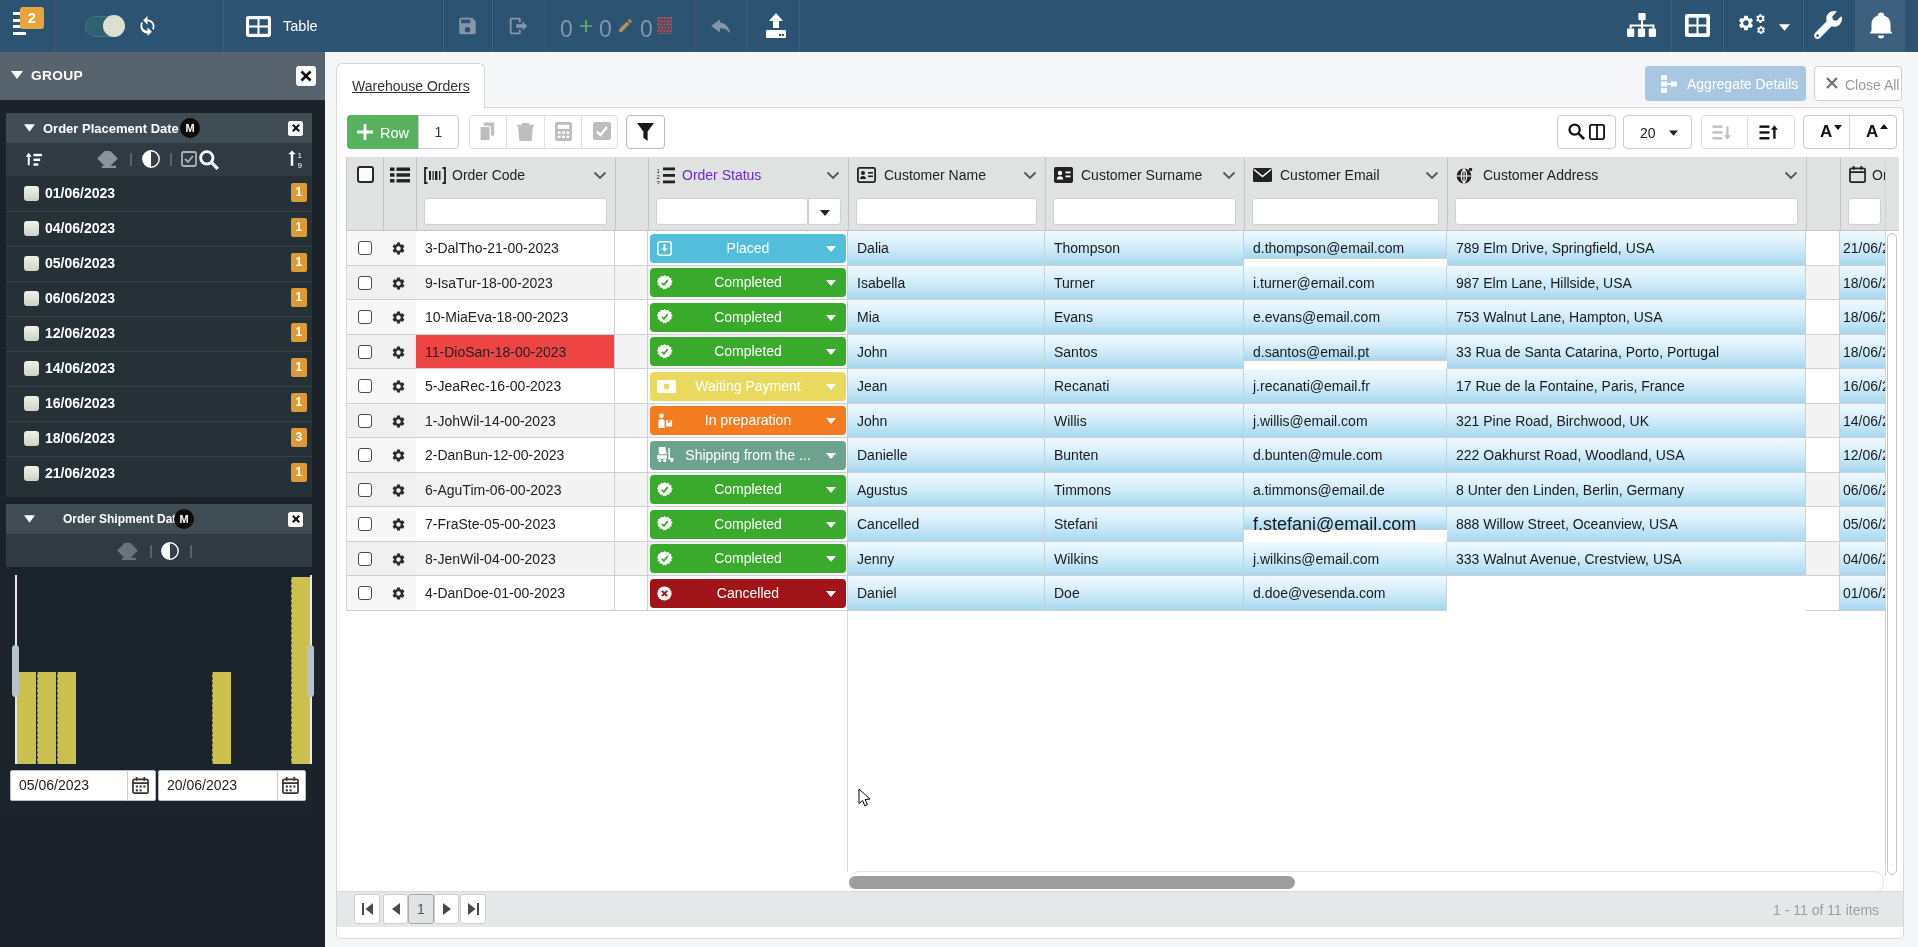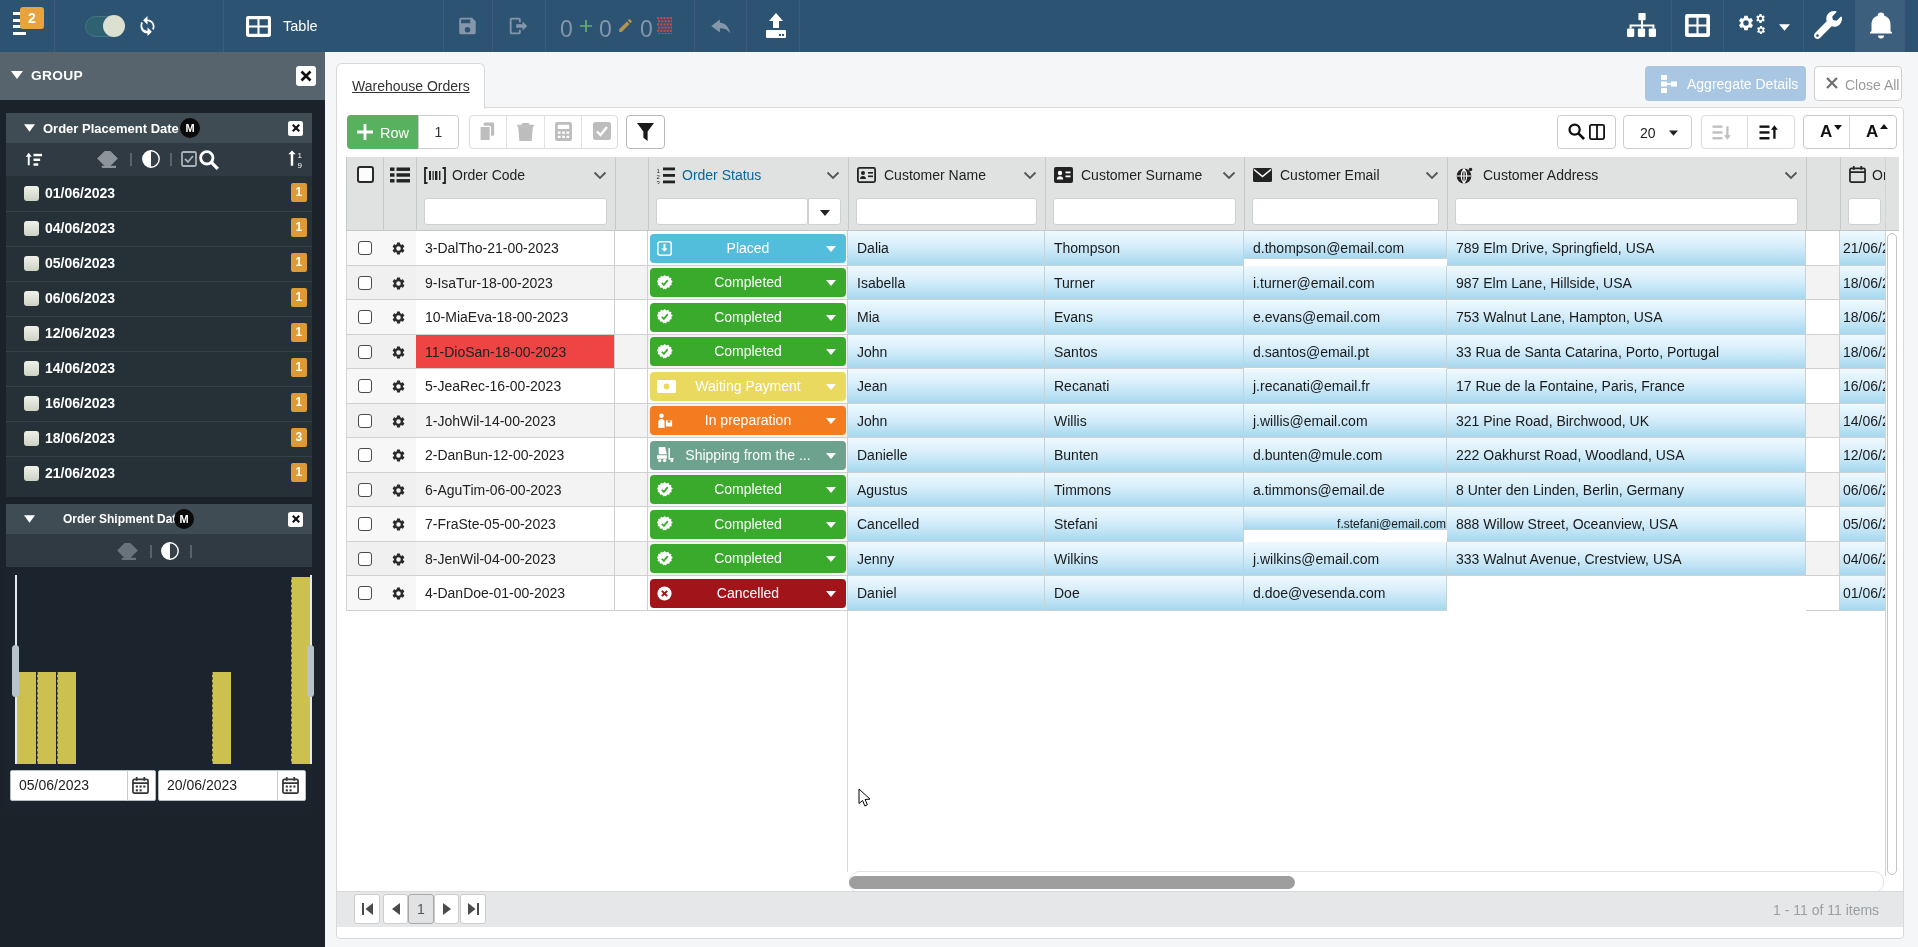--- a/index.html
+++ b/index.html
@@ -412,21 +412,21 @@
         <rect x="7" y="1.5" width="12" height="2.8"></rect>
         <rect x="7" y="8" width="12" height="2.8"></rect>
         <rect x="7" y="14.5" width="12" height="2.8"></rect>
       </g>
       <g fill="#222" font-size="6" font-family="Liberation Sans">
         <text x="0.5" y="6.5">1</text>
         <text x="0.5" y="13">2</text>
         <text x="0.5" y="19">3</text>
       </g>
     </svg>
-<div class="abs txt" style="left:682px;top:167px;font-size:14px;color:#0369a1;font-weight:400;">Order Status</div>
+<div class="abs txt" style="left:682px;top:167px;font-size:14px;color:#6d28d9;font-weight:400;">Order Status</div>
 <svg class="abs" style="left:826px;top:171px;" width="14" height="9" viewBox="0 0 14 9">
       <path fill="none" stroke="#555" stroke-width="1.8" d="M1.5 1.5 7 7l5.5-5.5"></path>
     </svg>
 <svg class="abs" style="left:857px;top:167px;" width="19" height="16" viewBox="0 0 19 16">
       <rect x="0.9" y="0.9" width="17.2" height="14.2" rx="1.5" fill="none" stroke="#222" stroke-width="1.8"></rect>
       <circle cx="6" cy="6" r="2" fill="#222"></circle>
       <path fill="#222" d="M3 12c0-2 1.4-3 3-3s3 1 3 3z"></path>
       <rect x="11" y="5" width="5" height="1.6" fill="#222"></rect>
       <rect x="11" y="8.5" width="5" height="1.6" fill="#222"></rect>
     </svg>
@@ -567,21 +567,21 @@
 <div class="abs" style="left:650px;top:337.0px;width:196px;height:29px;background:#3aaa2d;border-radius:4px;color:#fff;font-size:14px;text-align:center;line-height:29px;">Completed</div>
 <svg class="abs" style="left:657px;top:343.5px;" width="15.5" height="15.5" viewBox="0 0 18 18">
       <path fill="#fff" d="M9 0l2 1.8L13.6.9l1 2.5 2.7.2-.5 2.6L19 7.9l-1.9 1.9.7 2.6-2.6.8-.4 2.6-2.7-.3L10.5 18 9 16.9 7.5 18l-1.6-2.5-2.7.3-.4-2.6-2.6-.8.7-2.6L-1 7.9l2.2-1.7-.5-2.6 2.7-.2 1-2.5L7 1.8z" transform="scale(0.94) translate(0.5,0)"></path>
       <path fill="none" stroke="#3aaa2d" stroke-width="2" d="M5.5 9l2.5 2.5L12.5 6"></path>
     </svg>
 <svg class="abs" style="left:826px;top:349.0px;" width="10" height="6" viewBox="0 0 12 7">
       <path fill="#fff" d="M0 0h12L6 7z"></path>
     </svg>
 <div class="abs" style="left:848px;top:334.5px;width:197px;height:34.5px;background:linear-gradient(to bottom,#eff9fe 0%,#d9effb 40%,#bce2f4 75%,#a7d7ee 100%);border-bottom:1px solid #cdd1d1;border-right:1px solid #c3d3da;color:#1a1a1a;font-size:14px;line-height:34.5px;padding-left:9px;white-space:nowrap;">John</div>
 <div class="abs" style="left:1045px;top:334.5px;width:199px;height:34.5px;background:linear-gradient(to bottom,#eff9fe 0%,#d9effb 40%,#bce2f4 75%,#a7d7ee 100%);border-bottom:1px solid #cdd1d1;border-right:1px solid #c3d3da;color:#1a1a1a;font-size:14px;line-height:34.5px;padding-left:9px;white-space:nowrap;">Santos</div>
-<div class="abs" style="left:1244px;top:334.5px;width:203px;height:33px;background:linear-gradient(to bottom,#eff9fe 0%,#d9effb 40%,#bce2f4 75%,#a7d7ee 100%);border-bottom:1px solid #cdd1d1;border-right:1px solid #c3d3da;color:#1a1a1a;font-size:14px;line-height:34.5px;padding-left:9px;white-space:nowrap;">d.santos@email.pt</div>
+<div class="abs" style="left:1244px;top:334.5px;width:203px;height:26px;background:linear-gradient(to bottom,#eff9fe 0%,#d9effb 40%,#bce2f4 75%,#a7d7ee 100%);border-bottom:1px solid #cdd1d1;border-right:1px solid #c3d3da;color:#1a1a1a;font-size:14px;line-height:34.5px;padding-left:9px;white-space:nowrap;">d.santos@email.pt</div>
 <div class="abs" style="left:1447px;top:334.5px;width:359px;height:34.5px;background:linear-gradient(to bottom,#eff9fe 0%,#d9effb 40%,#bce2f4 75%,#a7d7ee 100%);border-bottom:1px solid #cdd1d1;border-right:1px solid #c3d3da;color:#1a1a1a;font-size:14px;line-height:34.5px;padding-left:9px;white-space:nowrap;">33 Rua de Santa Catarina, Porto, Portugal</div>
 <div class="abs" style="left:1806px;top:334.5px;width:34px;height:34.5px;background:#f3f3f3;border-bottom:1px solid #cdd1d1;border-right:1px solid #cdd1d1;"></div>
 <div class="abs" style="left:1840px;top:334.5px;width:45px;height:34.5px;overflow:hidden;background:linear-gradient(to bottom,#eff9fe 0%,#d9effb 40%,#bce2f4 75%,#a7d7ee 100%);border-bottom:1px solid #cdd1d1;">
       <div class="abs txt" style="left:3px;top:0;font-size:14px;color:#1a1a1a;line-height:34.5px;">18/06/2023</div>
     </div>
 <div class="abs" style="left:346px;top:369.0px;width:37px;height:34.5px;background:#f7f7f7;border-bottom:1px solid #cdd1d1;border-left:1px solid #d4d7d7;"></div>
 <div class="abs" style="left:358px;top:379.0px;width:14px;height:14px;background:#fff;border:1.5px solid #4a4a4a;border-radius:3px;"></div>
 <div class="abs" style="left:383px;top:369.0px;width:33px;height:34.5px;background:#f7f7f7;border-bottom:1px solid #cdd1d1;"></div>
 <svg class="abs" style="left:391px;top:379.0px;" width="15" height="15" viewBox="0 0 24 24">
       <path fill="#2b2b2b" d="M19.14 12.94c.04-.3.06-.61.06-.94 0-.32-.02-.64-.07-.94l2.03-1.58a.49.49 0 0 0 .12-.61l-1.92-3.32a.488.488 0 0 0-.59-.22l-2.39.96c-.5-.38-1.03-.7-1.62-.94l-.36-2.54a.484.484 0 0 0-.48-.41h-3.84c-.24 0-.43.17-.47.41l-.36 2.54c-.59.24-1.13.57-1.62.94l-2.39-.96c-.22-.08-.47 0-.59.22L2.74 8.87c-.12.21-.08.47.12.61l2.03 1.58c-.05.3-.09.63-.09.94s.02.64.07.94l-2.03 1.58a.49.49 0 0 0-.12.61l1.92 3.32c.12.22.37.29.59.22l2.39-.96c.5.38 1.03.7 1.62.94l.36 2.54c.05.24.24.41.48.41h3.84c.24 0 .44-.17.47-.41l.36-2.54c.59-.24 1.13-.56 1.62-.94l2.39.96c.22.08.47 0 .59-.22l1.92-3.32a.49.49 0 0 0-.12-.61l-2.01-1.58zM12 15.6A3.6 3.6 0 1 1 12 8.4a3.6 3.6 0 0 1 0 7.2z"></path>
@@ -696,21 +696,21 @@
 <div class="abs" style="left:650px;top:509.5px;width:196px;height:29px;background:#3aaa2d;border-radius:4px;color:#fff;font-size:14px;text-align:center;line-height:29px;">Completed</div>
 <svg class="abs" style="left:657px;top:516.0px;" width="15.5" height="15.5" viewBox="0 0 18 18">
       <path fill="#fff" d="M9 0l2 1.8L13.6.9l1 2.5 2.7.2-.5 2.6L19 7.9l-1.9 1.9.7 2.6-2.6.8-.4 2.6-2.7-.3L10.5 18 9 16.9 7.5 18l-1.6-2.5-2.7.3-.4-2.6-2.6-.8.7-2.6L-1 7.9l2.2-1.7-.5-2.6 2.7-.2 1-2.5L7 1.8z" transform="scale(0.94) translate(0.5,0)"></path>
       <path fill="none" stroke="#3aaa2d" stroke-width="2" d="M5.5 9l2.5 2.5L12.5 6"></path>
     </svg>
 <svg class="abs" style="left:826px;top:521.5px;" width="10" height="6" viewBox="0 0 12 7">
       <path fill="#fff" d="M0 0h12L6 7z"></path>
     </svg>
 <div class="abs" style="left:848px;top:507.0px;width:197px;height:34.5px;background:linear-gradient(to bottom,#eff9fe 0%,#d9effb 40%,#bce2f4 75%,#a7d7ee 100%);border-bottom:1px solid #cdd1d1;border-right:1px solid #c3d3da;color:#1a1a1a;font-size:14px;line-height:34.5px;padding-left:9px;white-space:nowrap;">Cancelled</div>
 <div class="abs" style="left:1045px;top:507.0px;width:199px;height:34.5px;background:linear-gradient(to bottom,#eff9fe 0%,#d9effb 40%,#bce2f4 75%,#a7d7ee 100%);border-bottom:1px solid #cdd1d1;border-right:1px solid #c3d3da;color:#1a1a1a;font-size:14px;line-height:34.5px;padding-left:9px;white-space:nowrap;">Stefani</div>
-<div class="abs" style="left:1244px;top:507.0px;width:203px;height:23px;background:linear-gradient(to bottom,#eff9fe 0%,#d9effb 40%,#bce2f4 75%,#a7d7ee 100%);border-bottom:1px solid #cdd1d1;border-right:1px solid #c3d3da;color:#1a1a1a;font-size:12px;line-height:34.5px;padding-left:9px;white-space:nowrap;text-align:right;">f.stefani@email.com</div>
+<div class="abs" style="left:1244px;top:507.0px;width:203px;height:23px;background:linear-gradient(to bottom,#eff9fe 0%,#d9effb 40%,#bce2f4 75%,#a7d7ee 100%);border-bottom:1px solid #cdd1d1;border-right:1px solid #c3d3da;color:#1a1a1a;font-size:18px;line-height:34.5px;padding-left:9px;white-space:nowrap;">f.stefani@email.com</div>
 <div class="abs" style="left:1447px;top:507.0px;width:359px;height:34.5px;background:linear-gradient(to bottom,#eff9fe 0%,#d9effb 40%,#bce2f4 75%,#a7d7ee 100%);border-bottom:1px solid #cdd1d1;border-right:1px solid #c3d3da;color:#1a1a1a;font-size:14px;line-height:34.5px;padding-left:9px;white-space:nowrap;">888 Willow Street, Oceanview, USA</div>
 <div class="abs" style="left:1806px;top:507.0px;width:34px;height:34.5px;background:#ffffff;border-bottom:1px solid #cdd1d1;border-right:1px solid #cdd1d1;"></div>
 <div class="abs" style="left:1840px;top:507.0px;width:45px;height:34.5px;overflow:hidden;background:linear-gradient(to bottom,#eff9fe 0%,#d9effb 40%,#bce2f4 75%,#a7d7ee 100%);border-bottom:1px solid #cdd1d1;">
       <div class="abs txt" style="left:3px;top:0;font-size:14px;color:#1a1a1a;line-height:34.5px;">05/06/2023</div>
     </div>
 <div class="abs" style="left:346px;top:541.5px;width:37px;height:34.5px;background:#f0f0f0;border-bottom:1px solid #cdd1d1;border-left:1px solid #d4d7d7;"></div>
 <div class="abs" style="left:358px;top:551.5px;width:14px;height:14px;background:#fff;border:1.5px solid #4a4a4a;border-radius:3px;"></div>
 <div class="abs" style="left:383px;top:541.5px;width:33px;height:34.5px;background:#f0f0f0;border-bottom:1px solid #cdd1d1;"></div>
 <svg class="abs" style="left:391px;top:551.5px;" width="15" height="15" viewBox="0 0 24 24">
       <path fill="#2b2b2b" d="M19.14 12.94c.04-.3.06-.61.06-.94 0-.32-.02-.64-.07-.94l2.03-1.58a.49.49 0 0 0 .12-.61l-1.92-3.32a.488.488 0 0 0-.59-.22l-2.39.96c-.5-.38-1.03-.7-1.62-.94l-.36-2.54a.484.484 0 0 0-.48-.41h-3.84c-.24 0-.43.17-.47.41l-.36 2.54c-.59.24-1.13.57-1.62.94l-2.39-.96c-.22-.08-.47 0-.59.22L2.74 8.87c-.12.21-.08.47.12.61l2.03 1.58c-.05.3-.09.63-.09.94s.02.64.07.94l-2.03 1.58a.49.49 0 0 0-.12.61l1.92 3.32c.12.22.37.29.59.22l2.39-.96c.5.38 1.03.7 1.62.94l.36 2.54c.05.24.24.41.48.41h3.84c.24 0 .44-.17.47-.41l.36-2.54c.59-.24 1.13-.56 1.62-.94l2.39.96c.22.08.47 0 .59-.22l1.92-3.32a.49.49 0 0 0-.12-.61l-2.01-1.58zM12 15.6A3.6 3.6 0 1 1 12 8.4a3.6 3.6 0 0 1 0 7.2z"></path>

